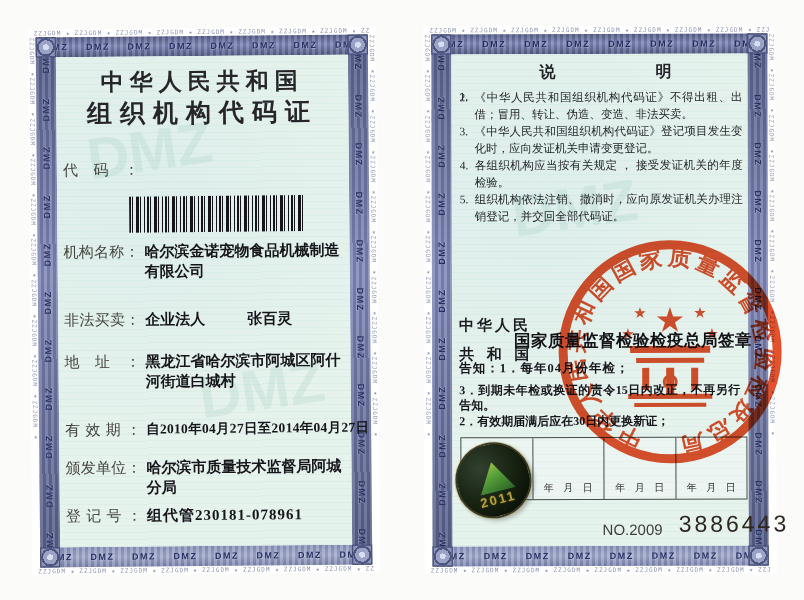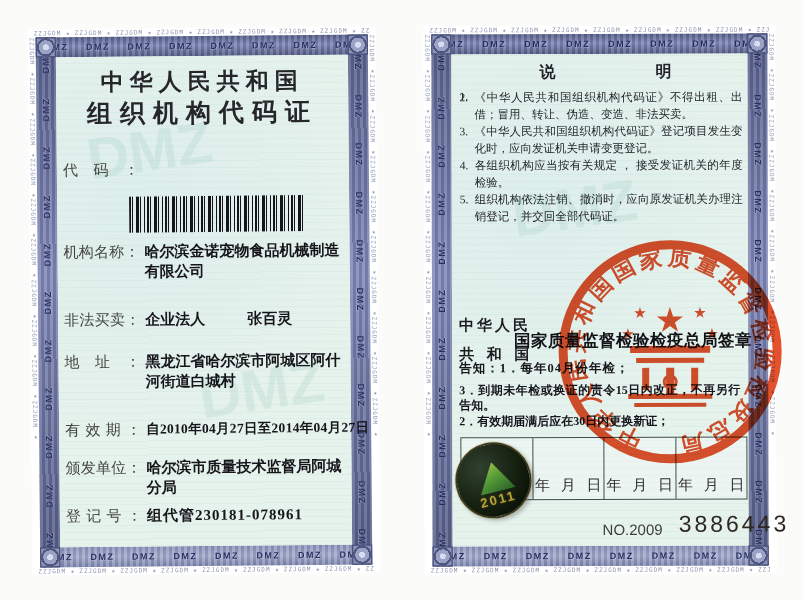--- a/index.html
+++ b/index.html
@@ -70,21 +70,21 @@
 
   .country1 { position:absolute; top:262px; left:7px; font-weight:bold; font-size:15px; letter-spacing:3px; color:#1c1c22; }
   .country2 { position:absolute; top:291px; left:7px; width:70px; text-align:justify; text-align-last:justify; font-weight:bold; font-size:15px; color:#1c1c22; }
   .seal-caption { position:absolute; top:276px; left:62px; font-weight:bold; font-size:16.5px; letter-spacing:0.5px; white-space:nowrap; color:#121217; z-index:1; }
   .notice { position:absolute; left:7px; right:8px; font-weight:bold; color:#16161c; z-index:1; text-align:justify; }
   .notice.n1 { top:306px; font-size:12.5px; letter-spacing:1px; }
   .notice.n2 { top:329px; font-size:12px; line-height:15px; }
   .notice.n3 { top:359px; font-size:12px; }
   .annual-title { position:absolute; top:367px; left:40px; right:0; text-align:center; font-size:14px; letter-spacing:9px; color:#7f937f; }
   .annual-table { position:absolute; top:383px; left:8px; width:287px; height:63px; display:flex; border:1px solid #3e4e48; background:rgba(255,255,255,.25); }
-  .annual-cell { flex:1; border-left:1px solid #3e4e48; display:flex; align-items:flex-end; justify-content:center; padding-bottom:4px; font-size:15px; word-spacing:7px; color:#2d2d30; }
+  .annual-cell { flex:1; border-left:1px solid #3e4e48; display:flex; align-items:flex-end; justify-content:center; padding-bottom:4px; font-size:10px; word-spacing:7px; color:#2d2d30; }
   .annual-cell:first-child { border-left:none; }
   .hologram { position:absolute; left:3px; top:388px; width:76px; height:76px; border-radius:50%; z-index:4; transform:rotate(-14deg);
       background:radial-gradient(circle at 35% 30%, #31402f, #15200f 55%, #090f08 85%, #23281a);
       border:2px solid #3c3a22; box-shadow:0 0 0 1px rgba(180,160,60,.35), 2px 3px 4px rgba(0,0,0,.25); }
   .holo-tri { position:absolute; left:20px; top:18px; width:36px; height:30px; clip-path:polygon(50% 0,100% 100%,0 100%);
       background:linear-gradient(160deg,#cfd84e,#5fae3c 45%,#2c6a2a); opacity:.9; }
   .holo-year { position:absolute; left:0; right:0; top:48px; text-align:center; font-family:"Liberation Sans",sans-serif; font-weight:bold; font-size:13px; letter-spacing:2px; color:#b5a13c; text-shadow:0 0 2px #5c4d10; }
   .serial { position:absolute; top:457px; left:150px; display:flex; align-items:flex-end; gap:16px; z-index:1; }
   .serial-prefix { font-family:"Liberation Sans",sans-serif; font-size:15px; color:#3d3d3b; }
   .serial-number { font-family:"Liberation Sans",sans-serif; font-weight:normal; font-size:23px; letter-spacing:3px; color:#2e2620; }

